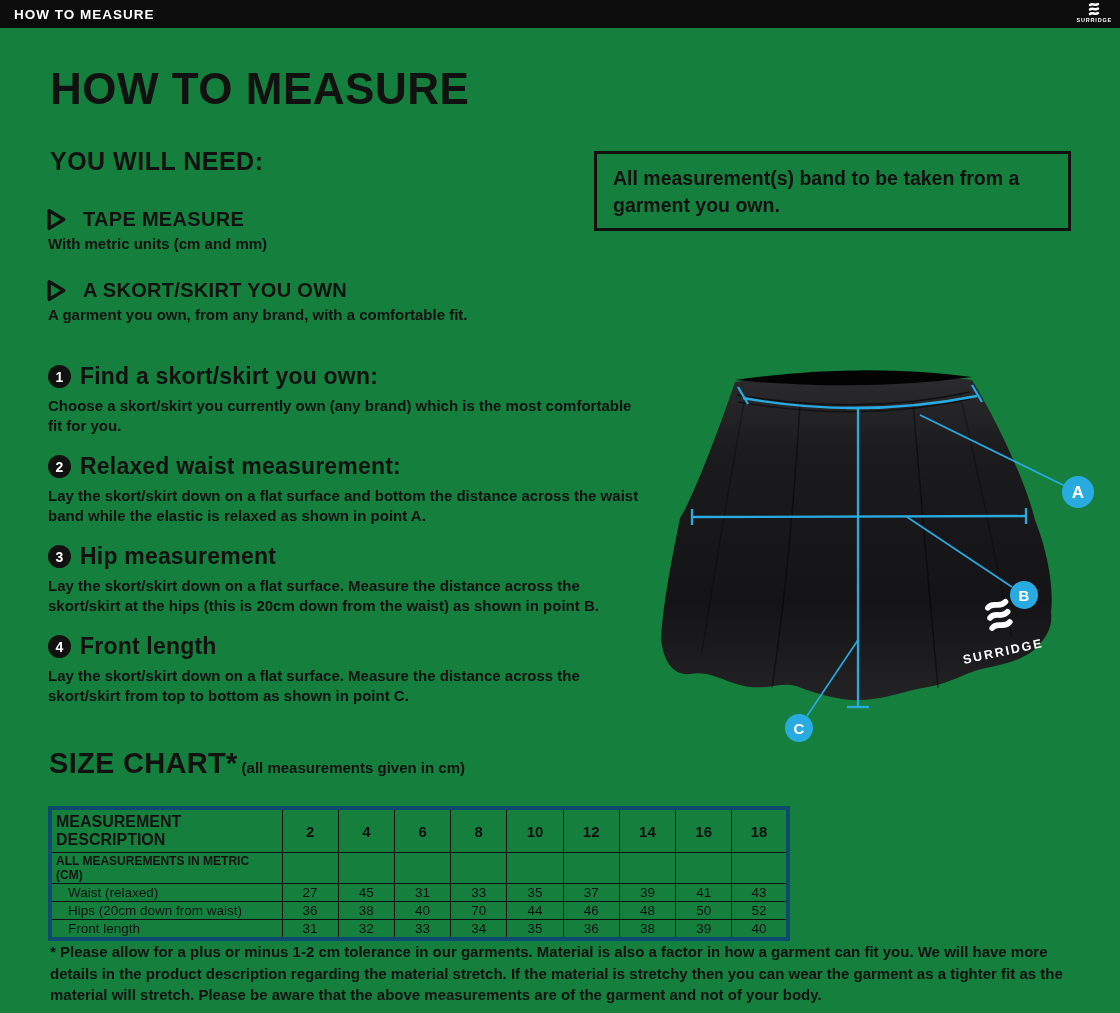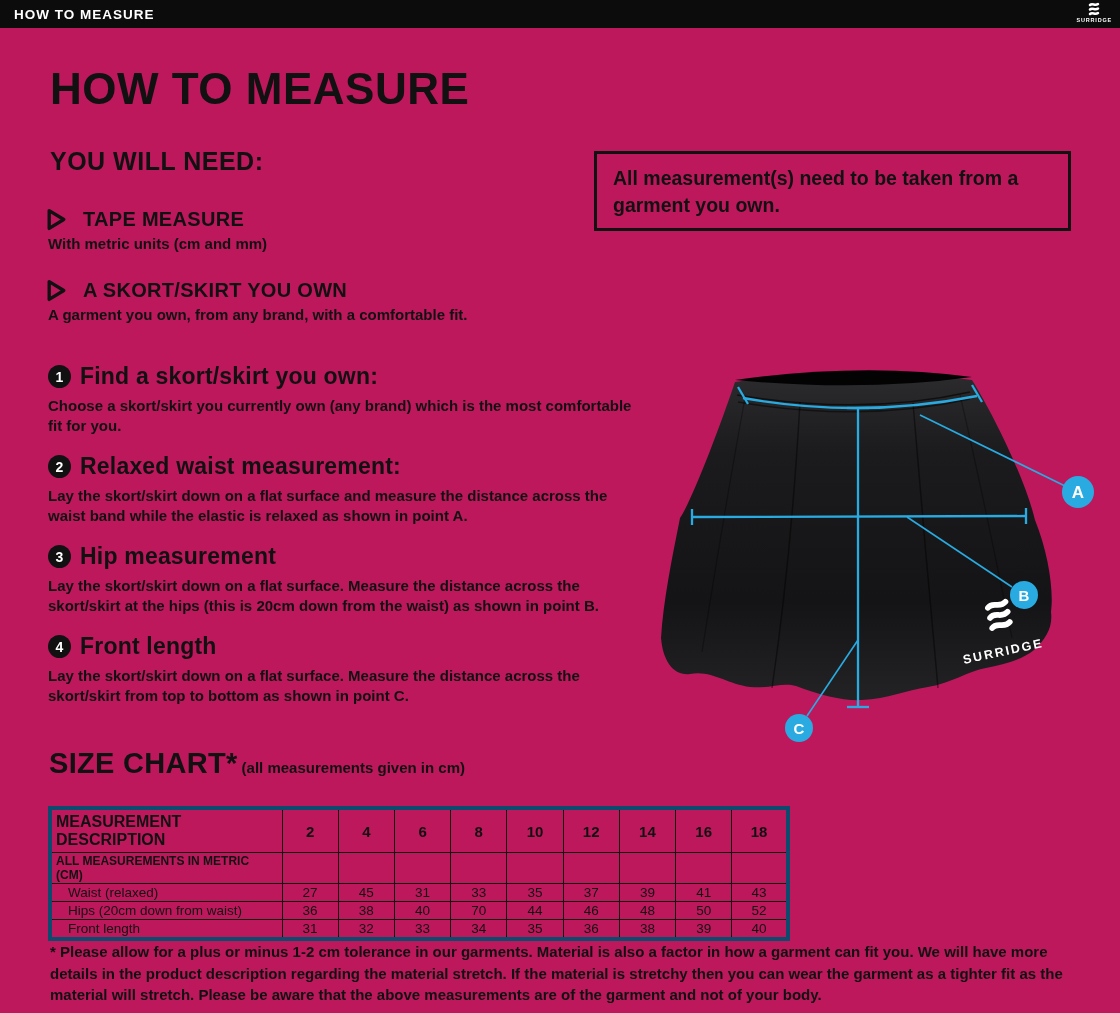--- a/index.html
+++ b/index.html
@@ -1,18 +1,18 @@
 <!DOCTYPE html>
 <html><head>
 <meta charset="utf-8">
 <style>
   * { margin: 0; padding: 0; box-sizing: border-box; }
   html, body { background: #ffffff; }
   body { font-family: "Liberation Sans", sans-serif; color: #111; }
-  #page { position: relative; width: 1120px; height: 1013px; background: #be185d; overflow: hidden; }
+  #page { position: relative; width: 1120px; height: 1013px; background: #15803d; overflow: hidden; }
 
   
   .top-bar { position: absolute; top: 0; left: 0; width: 1120px; height: 28px;
              background: #0c0c0c; display: flex; align-items: center; }
   .top-bar-title { color: #fff; font-size: 13.5px; font-weight: 800; letter-spacing: 1px;
                    margin-left: 14px; }
   .top-bar-logo { position: absolute; right: 8px; top: 2px; display: flex; flex-direction: column;
                   align-items: center; line-height: 1; }
   .top-bar-logo .logo-text { color: #fff; font-size: 5.5px; font-weight: 700; letter-spacing: 0.8px; margin-top: 1px; }
 
@@ -107,37 +107,37 @@
     <div class="need-head">
       <svg width="21" height="23" viewBox="0 0 20 22">
         <polygon points="3,2.5 17,11 3,19.5" fill="none" stroke="#111" stroke-width="3.2" stroke-linejoin="round"></polygon>
       </svg>
       <span class="need-label">A SKORT/SKIRT YOU OWN</span>
     </div>
     <div class="need-desc">A garment you own, from any brand, with a comfortable fit.</div>
   </div>
 
   <div class="notice-box">
-    <div class="notice-text">All measurement(s) need to be taken from a garment you own.</div>
+    <div class="notice-text">All measurement(s) band to be taken from a garment you own.</div>
   </div>
 
   <div class="step step-1">
     <div class="step-head">
       <span class="step-num">1</span>
       <span class="step-title">Find a skort/skirt you own:</span>
     </div>
     <p class="step-desc">Choose a skort/skirt you currently own (any brand) which is the most comfortable fit for you.</p>
   </div>
 
   <div class="step step-2">
     <div class="step-head">
       <span class="step-num">2</span>
       <span class="step-title">Relaxed waist measurement:</span>
     </div>
-    <p class="step-desc">Lay the skort/skirt down on a flat surface and measure the distance across the waist band while the elastic is relaxed as shown in point A.</p>
+    <p class="step-desc">Lay the skort/skirt down on a flat surface and bottom the distance across the waist band while the elastic is relaxed as shown in point A.</p>
   </div>
 
   <div class="step step-3">
     <div class="step-head">
       <span class="step-num">3</span>
       <span class="step-title">Hip measurement</span>
     </div>
     <p class="step-desc">Lay the skort/skirt down on a flat surface. Measure the distance across the skort/skirt at the hips (this is 20cm down from the waist) as shown in point B.</p>
   </div>
 

